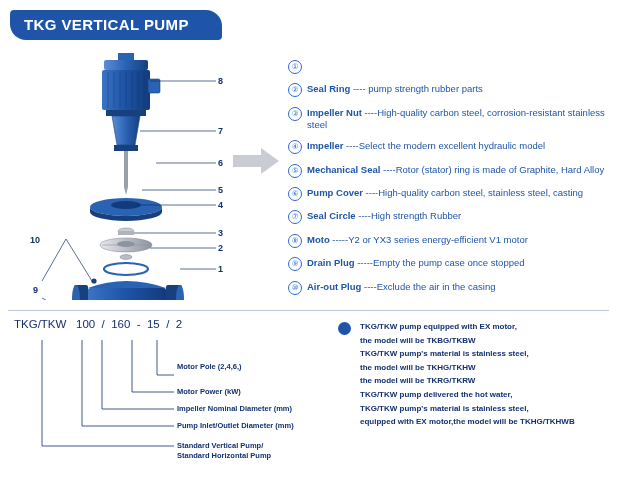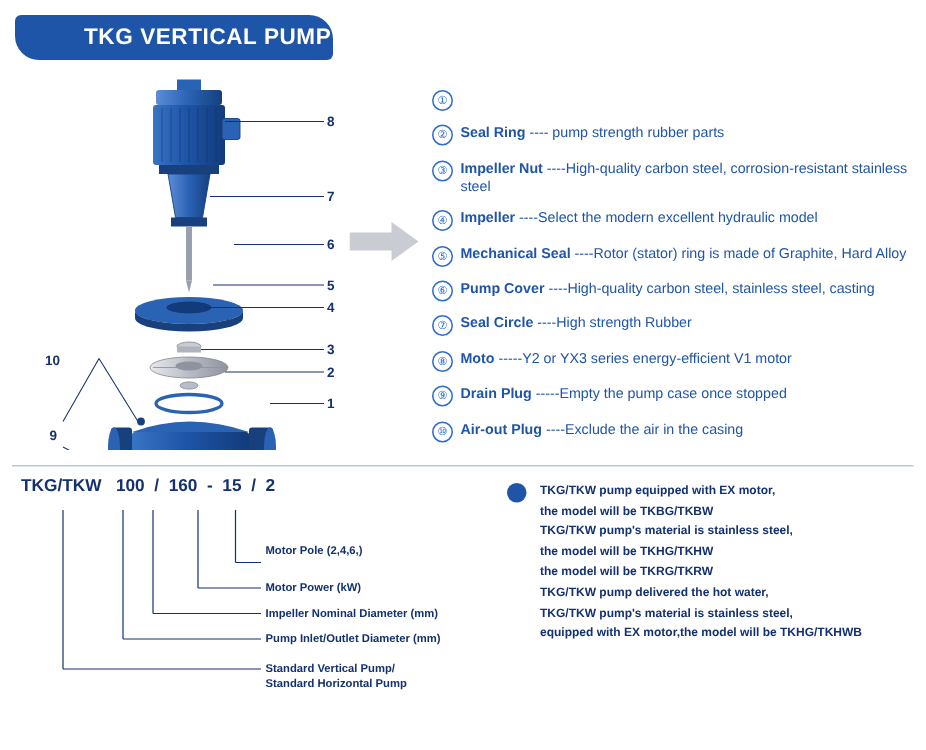--- a/index.html
+++ b/index.html
@@ -11,21 +11,21 @@
     position:relative;
     overflow:hidden;
   }
   
   .title-bar{
     position:absolute;left:10px;top:10px;width:212px;height:30px;
     background:#1f55a8;border-radius:4px 16px 4px 16px;
   }
   .title-bar .title-text{
     position:absolute;left:14px;top:6px;
-    color:#ffffff;font-size:15px;font-weight:bold;letter-spacing:.4px;margin-left:32px;
+    color:#ffffff;font-size:15px;font-weight:bold;letter-spacing:.4px;
   }
   
   .pump-area{position:absolute;left:30px;top:45px;width:215px;height:255px;}
   .pump-svg{position:absolute;left:0;top:0;}
   
   .lbl{position:absolute;font-size:9px;color:#13306f;font-weight:bold;}
   
   .arrow{position:absolute;left:233px;top:148px;width:46px;height:26px;}
   
   .legend{position:absolute;left:288px;top:60px;width:325px;}
@@ -33,21 +33,21 @@
   .legend-num{
     flex:0 0 auto;width:12px;height:12px;border:1px solid #2b6bd0;border-radius:50%;
     color:#2b6bd0;font-size:7.5px;line-height:11px;text-align:center;margin-right:5px;
   }
   .legend-name{color:#1f55a8;font-weight:bold;white-space:nowrap;}
   .legend-desc{color:#1f55a8;font-weight:normal;}
   
   .divider{position:absolute;left:8px;top:310px;width:601px;height:1px;background:#b9c6dd;}
   
   .model{position:absolute;left:14px;top:318px;width:300px;height:175px;}
-  .model-code{position:absolute;left:0;top:0;font-size:11.5px;color:#13306f;font-weight:bold;white-space:nowrap;}
+  .model-code{position:absolute;left:0;top:0;font-size:11.5px;color:#13306f;font-weight:normal;white-space:nowrap;}
   .model-code span{display:inline-block;}
   .mbrace{position:absolute;left:0;top:0;}
   .mnote{position:absolute;font-size:7.5px;color:#13306f;line-height:10px;font-weight:bold;}
   
   .rnotes{position:absolute;left:338px;top:320px;width:270px;}
   .rnotes .dot{
     position:absolute;left:0;top:2px;width:13px;height:13px;border-radius:50%;background:#1f55a8;
   }
   .rnote{font-size:8px;color:#13306f;line-height:13.6px;margin-left:22px;font-weight:bold;}
 </style>

